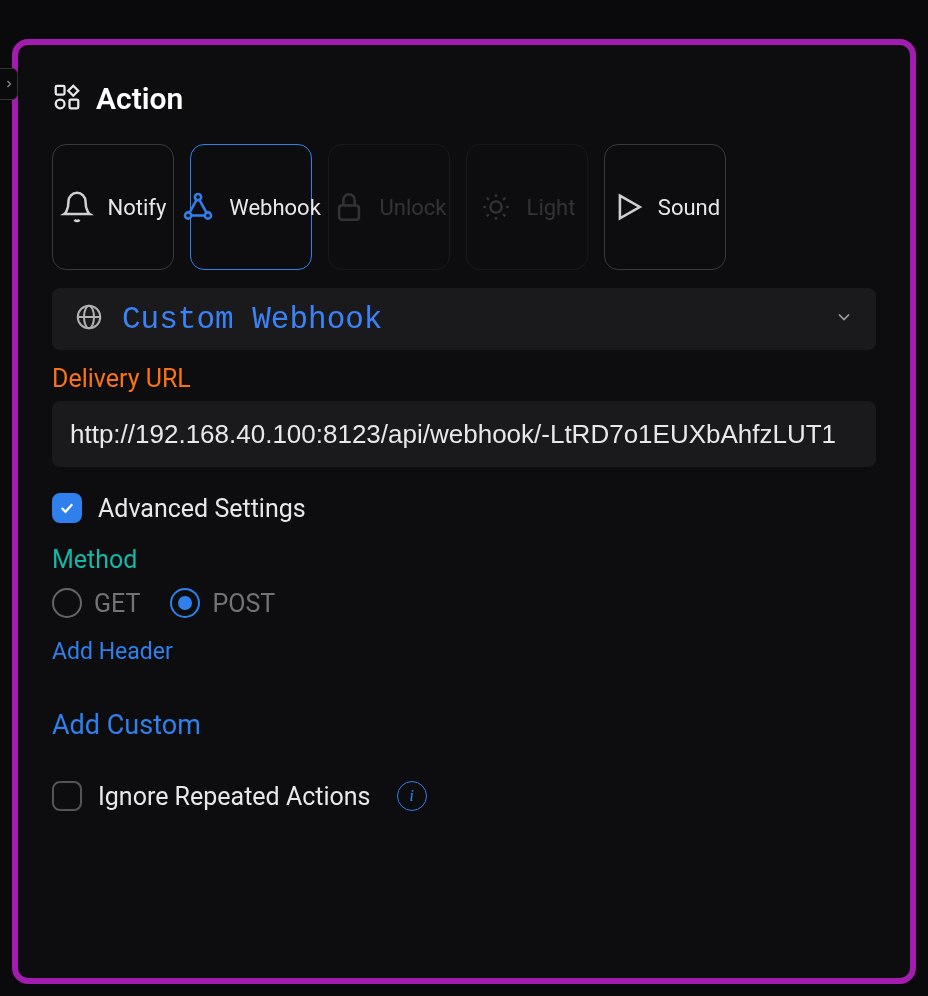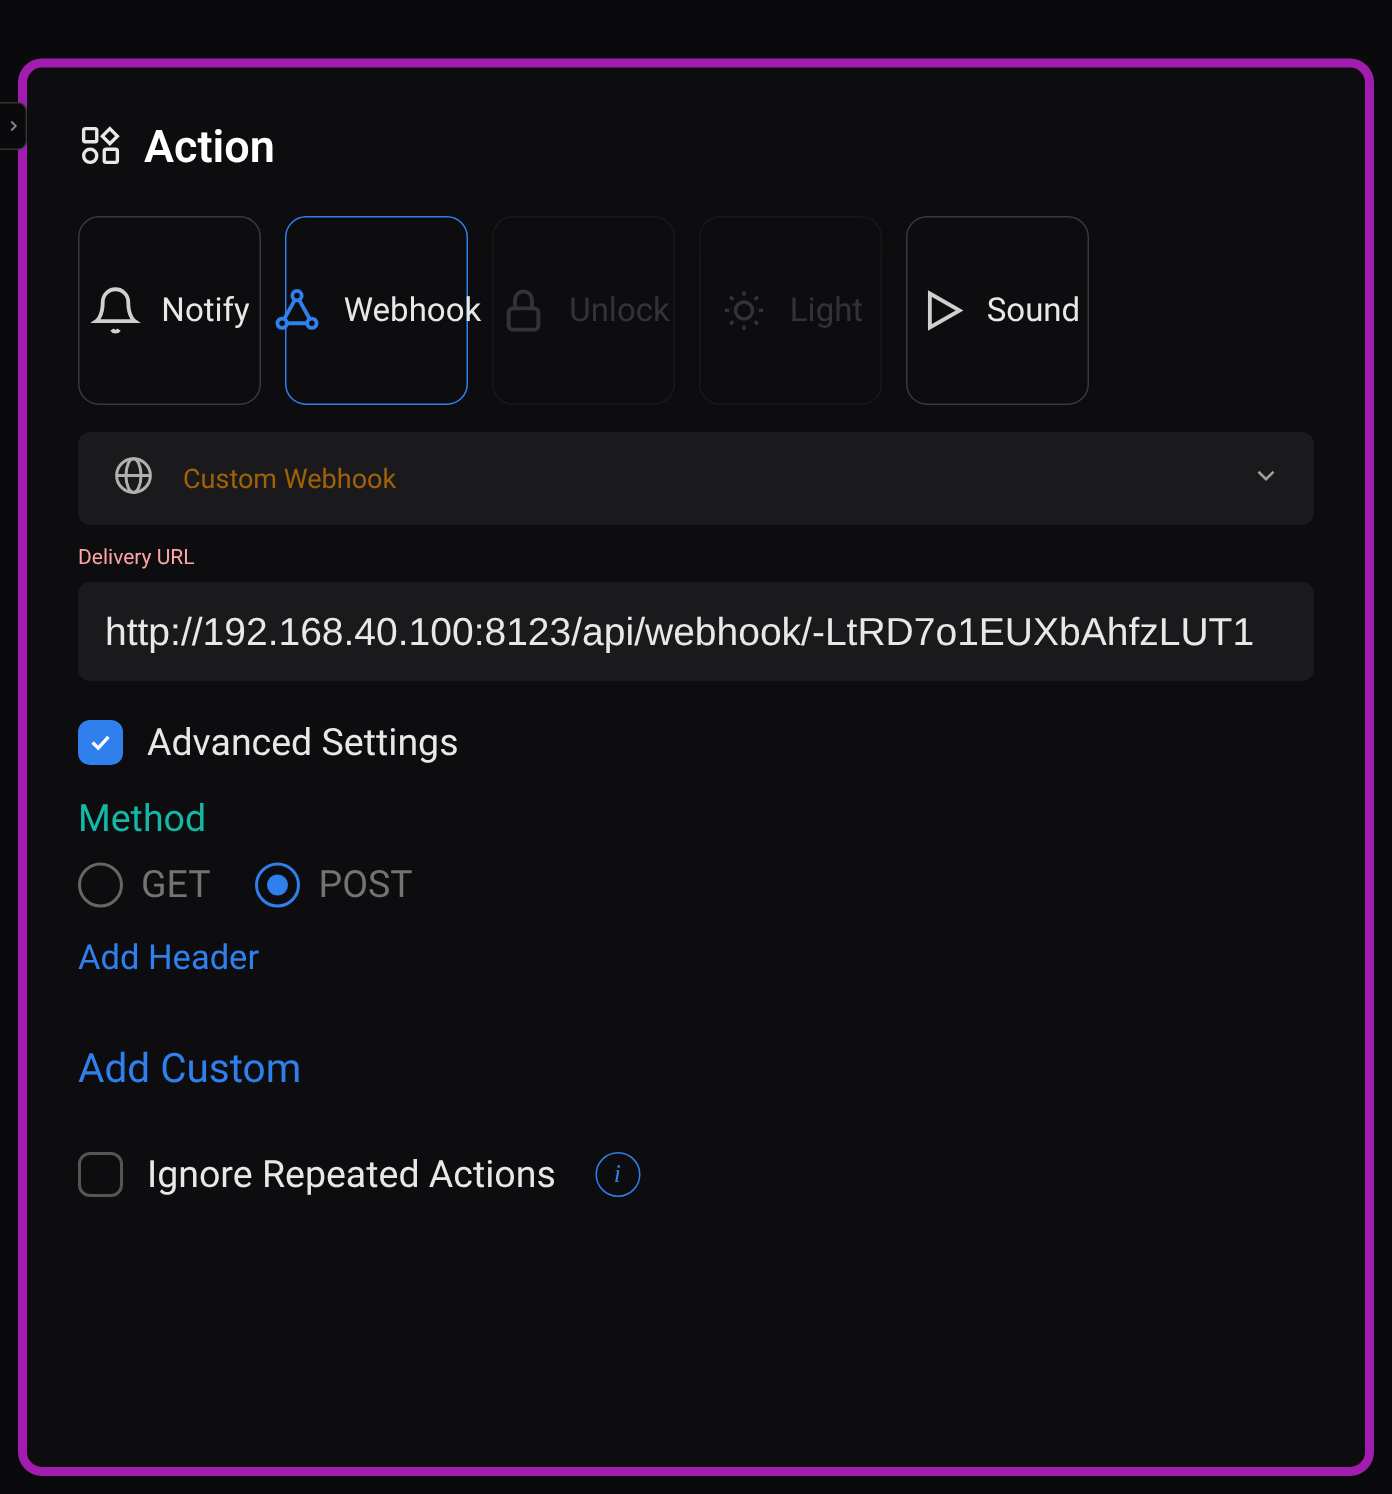--- a/index.html
+++ b/index.html
@@ -95,28 +95,29 @@
       height: 62px;
       display: flex;
       align-items: center;
       padding: 0 22px;
       gap: 18px;
       margin-bottom: 14px;
       cursor: pointer;
     }
     .dropdown-icon svg { width: 30px; height: 30px; }
     .dropdown-label {
-      color: #a16207;
-      font-size: 18px;
+      color: #3b82f6;
+      font-size: 31px;
       flex: 1;
+      font-family: Liberation Mono, monospace;
     }
     .dropdown-chevron svg { width: 20px; height: 20px; }
     .field-label {
-      color: #fca5a5;
-      font-size: 14px;
+      color: #f97316;
+      font-size: 25px;
       margin-bottom: 8px;
     }
     .text-input {
       width: 100%;
       background: #1a1a1c;
       border: none;
       border-radius: 8px;
       height: 66px;
       color: #e8e8e8;
       font-size: 26px;

